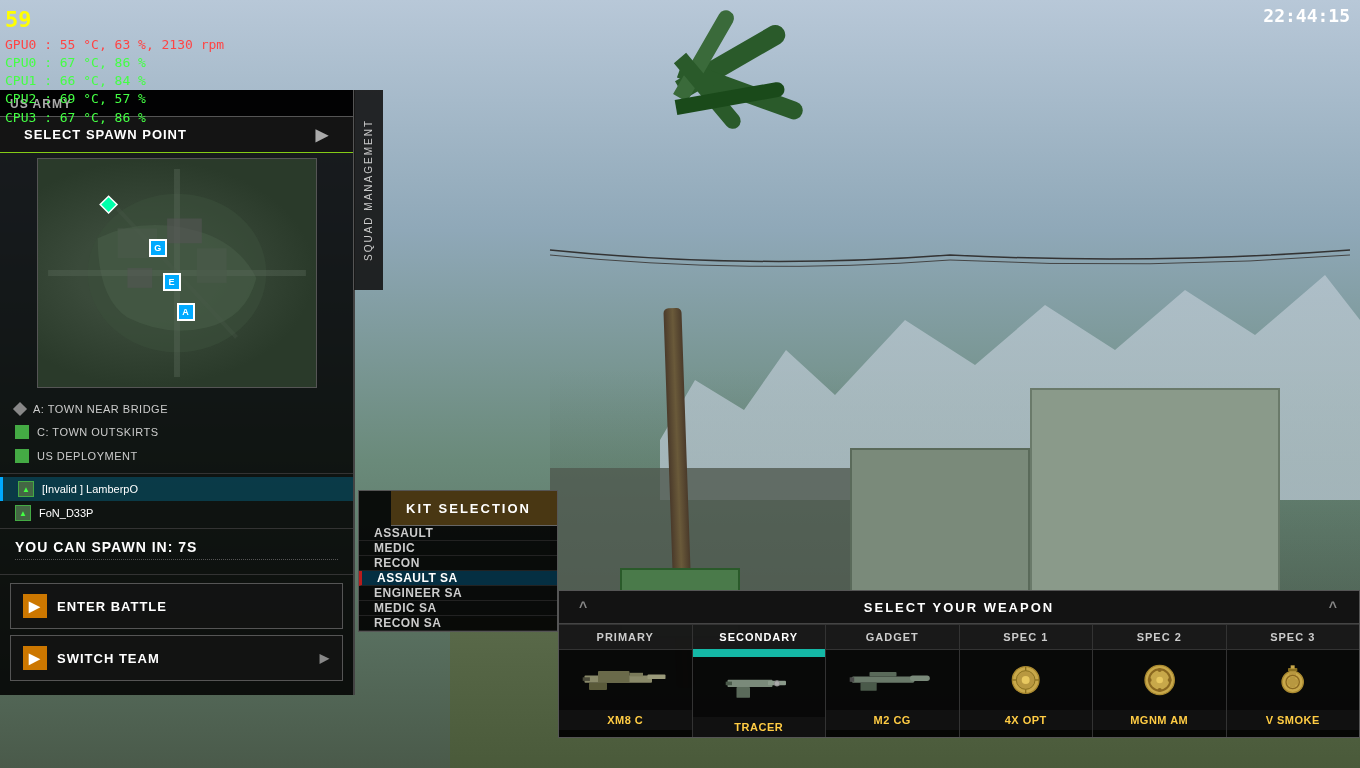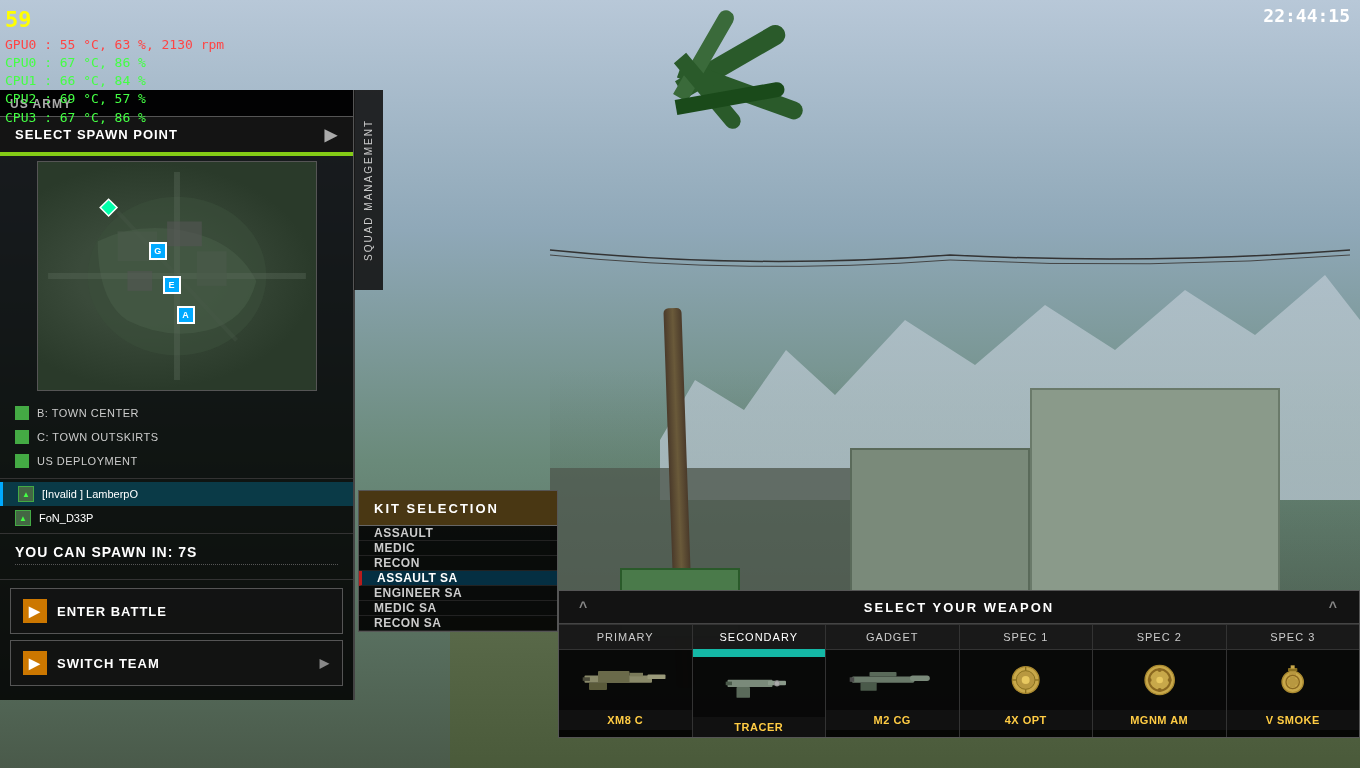--- a/index.html
+++ b/index.html
@@ -77,25 +77,25 @@
     #team-header span {
       color: #aaa;
       font-size: 12px;
       font-weight: bold;
       letter-spacing: 1px;
       text-transform: uppercase;
     }
 
     #spawn-header {
       background: rgba(20,20,20,0.95);
-      padding: 8px 15px;
+      padding: 8px 24px;
       display: flex;
       align-items: center;
       justify-content: space-between;
-      border-bottom: 4px solid #84cc16;
+      border-bottom: 1px solid #84cc16;
     }
 
     #spawn-header span {
       color: white;
       font-size: 13px;
       font-weight: bold;
       letter-spacing: 1px;
       text-transform: uppercase;
     }
 
@@ -300,20 +300,21 @@
       width: 200px;
       background: rgba(0,0,0,0.9);
       z-index: 50;
       border: 1px solid #555;
     }
 
     #kit-header {
       background: rgba(80,60,20,0.9);
       padding: 8px 15px;
       border-bottom: 1px solid #666;
+      margin-left: 32px;
     }
 
     #kit-header span {
       color: white;
       font-size: 13px;
       font-weight: bold;
       letter-spacing: 2px;
       text-transform: uppercase;
     }
 
@@ -379,21 +380,21 @@
       cursor: pointer;
     }
 
     .weapon-col:last-child { border-right: none; }
 
     .weapon-col-header {
       padding: 6px 4px;
       background: rgba(30,30,30,0.8);
       color: #ccc;
       font-size: 11px;
-      font-weight: normal;
+      font-weight: bold;
       letter-spacing: 1px;
       text-transform: uppercase;
       border-bottom: 1px solid #333;
     }
 
     .weapon-col.active .weapon-col-header {
       color: white;
       border-bottom: 8px solid #14b8a6;
     }
 
@@ -546,22 +547,22 @@
       <rect x="65" y="40" width="12" height="12" fill="#00ffaa" transform="rotate(45,71,46)" stroke="white" stroke-width="1.5"></rect>
     </svg>
 
     <div class="map-marker-g">G</div>
     <div class="map-marker-e">E</div>
     <div class="map-marker-a">A</div>
   </div>
 
   <div id="spawn-locations">
     <div class="spawn-loc">
-      <span class="loc-icon squad"></span>
-      <span>B: TOWN CENTER</span>
+      <span class="loc-icon diamond"></span>
+      <span>A: TOWN NEAR BRIDGE</span>
     </div>
     <div class="spawn-loc">
       <span class="loc-icon squad"></span>
       <span>C: TOWN OUTSKIRTS</span>
     </div>
     <div class="spawn-loc">
       <span class="loc-icon squad"></span>
       <span>US DEPLOYMENT</span>
     </div>
   </div>

